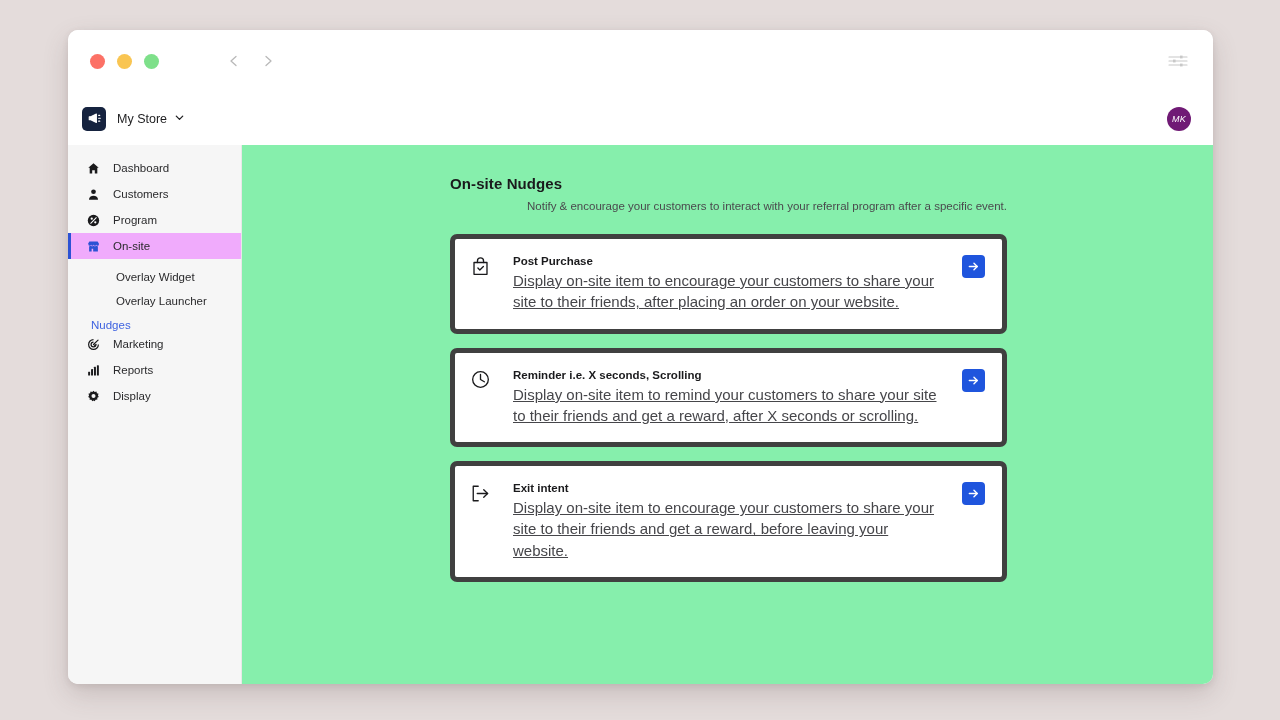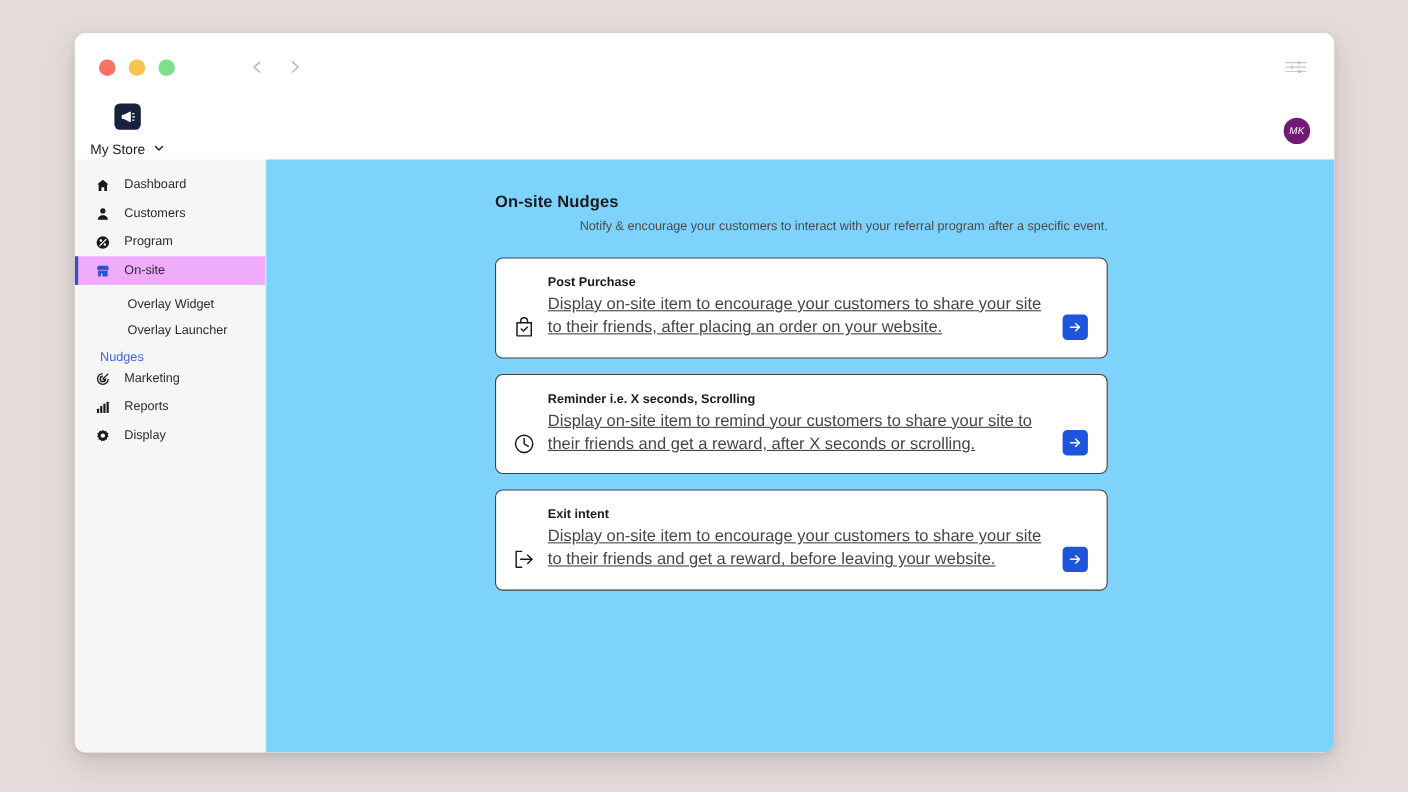--- a/index.html
+++ b/index.html
@@ -79,21 +79,20 @@
     flex: 0 0 53px;
     background: #ffffff;
     display: flex;
     align-items: center;
     padding: 0 22px 0 14px;
   }
   .brand {
     display: flex;
     align-items: center;
     gap: 11px;
-    flex-direction: column;
   }
   .logo-mark {
     width: 24px; height: 24px;
     border-radius: 5px;
     background: #16233f;
     display: flex; align-items: center; justify-content: center;
   }
   .store-name {
     display: flex; align-items: center; gap: 7px;
     font-size: 12.5px;
@@ -152,21 +151,21 @@
     align-items: flex-end;
     padding-left: 45px;
     font-size: 11.5px;
     color: #2a2a2c;
     border-left: 3px solid transparent;
   }
   .nav-sub.current { color: #3f63e0; padding-left: 20px; }
 
   .main {
     flex: 1 1 auto;
-    background: #7dd3fc;
+    background: #86efac;
     padding: 30px 0 0 0;
     overflow: hidden;
   }
   .main-inner {
     width: 557px;
     margin-left: 208px;
   }
 
   .page-title {
     font-size: 15px;
@@ -178,26 +177,26 @@
     margin-top: 8px;
     font-size: 11.5px;
     color: #4a4a4d;
     text-align: right;
   }
 
   .cards { margin-top: 22px; }
 
   .card {
     background: #ffffff;
-    border: 1px solid #404040;
+    border: 5px solid #404040;
     border-radius: 7px;
     padding: 16px 17px 16px 14px;
     display: flex;
-    align-items: flex-end;
-    gap: 11px;
+    align-items: flex-start;
+    gap: 22px;
     margin-bottom: 14px;
     min-height: 80px;
   }
   .card-ico {
     width: 22px; height: 22px;
     flex: 0 0 22px;
     display: flex; align-items: center; justify-content: center;
     color: #1a1a1c;
   }
   .card-text { flex: 1 1 auto; min-width: 0; }

